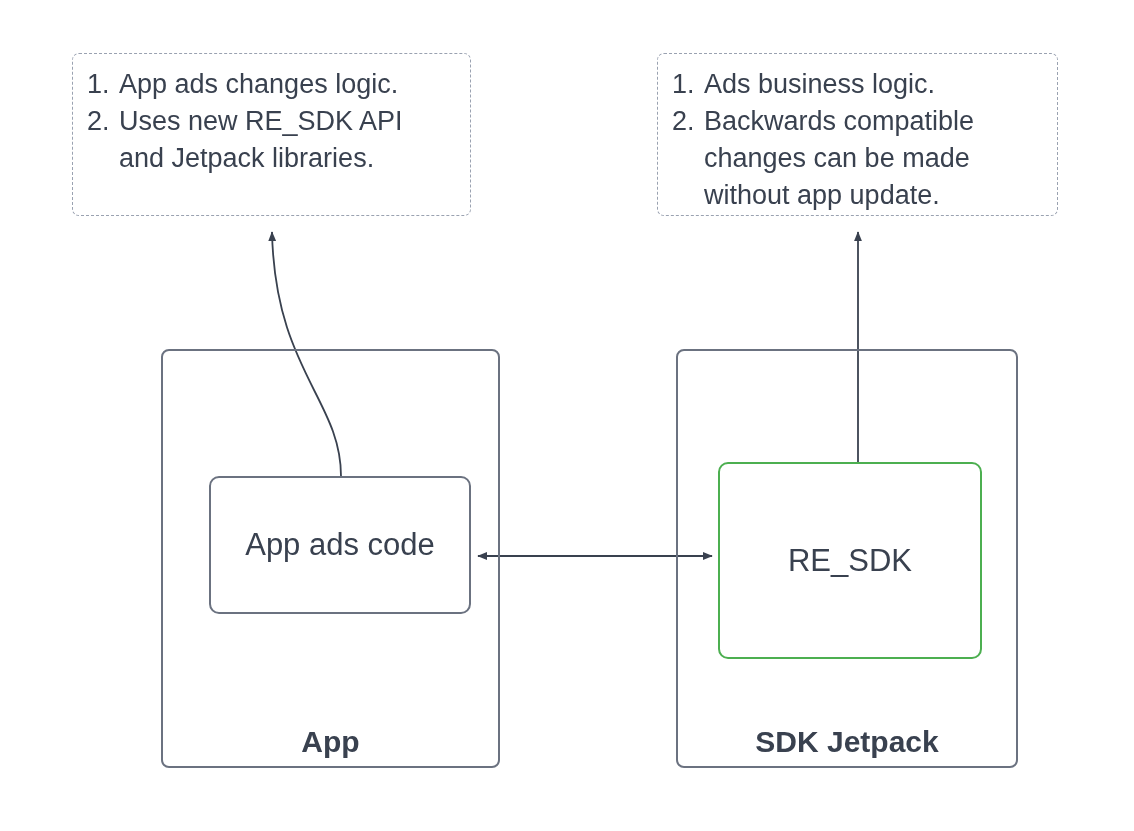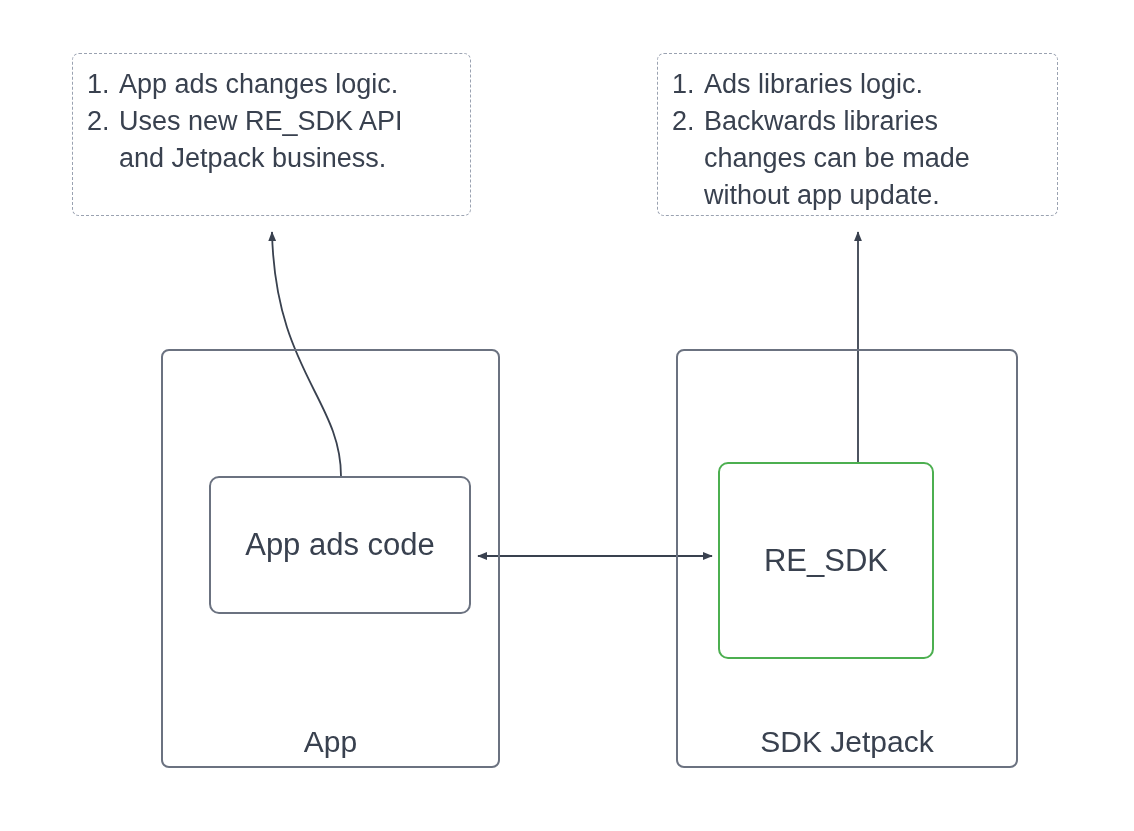--- a/index.html
+++ b/index.html
@@ -66,20 +66,21 @@
   }
   .container-label {
     position: absolute;
     left: 0;
     right: 0;
     bottom: 6px;
     text-align: center;
     font-size: 30px;
     line-height: 36px;
     color: #39414f;
+    font-weight: bold;
   }
   
   .inner-box {
     position: absolute;
     box-sizing: border-box;
     border: 2px solid #6b7280;
     border-radius: 10px;
     background: #ffffff;
     display: flex;
     align-items: center;
@@ -119,49 +120,49 @@
 
   <div class="callout" style="left:72px; top:53px; width:399px; height:163px;">
     <ul class="callout-list">
       <li class="callout-item">
         <span class="callout-num">1.</span>
         <span class="callout-text">App ads changes logic.</span>
       </li>
       <li class="callout-item">
         <span class="callout-num">2.</span>
         <span class="callout-text">Uses new RE_SDK API
-and Jetpack business.</span>
+and Jetpack libraries.</span>
       </li>
     </ul>
   </div>
 
   <div class="callout" style="left:657px; top:53px; width:401px; height:163px;">
     <ul class="callout-list">
       <li class="callout-item">
         <span class="callout-num">1.</span>
-        <span class="callout-text">Ads libraries logic.</span>
+        <span class="callout-text">Ads business logic.</span>
       </li>
       <li class="callout-item">
         <span class="callout-num">2.</span>
-        <span class="callout-text">Backwards libraries
+        <span class="callout-text">Backwards compatible
 changes can be made
 without app update.</span>
       </li>
     </ul>
   </div>
 
   <div class="container-box" style="left:161px; top:349px; width:339px; height:419px;">
     <div class="container-label">App</div>
   </div>
 
   <div class="container-box" style="left:676px; top:349px; width:342px; height:419px;">
     <div class="container-label">SDK Jetpack</div>
   </div>
 
   <div class="inner-box" style="left:209px; top:476px; width:262px; height:138px;">
     <span class="inner-label">App ads code</span>
   </div>
 
-  <div class="inner-box accent" style="left:718px; top:462px; width:216px; height:197px;">
+  <div class="inner-box accent" style="left:718px; top:462px; width:264px; height:197px;">
     <span class="inner-label">RE_SDK</span>
   </div>
 
 </div>
 
 </body></html>

